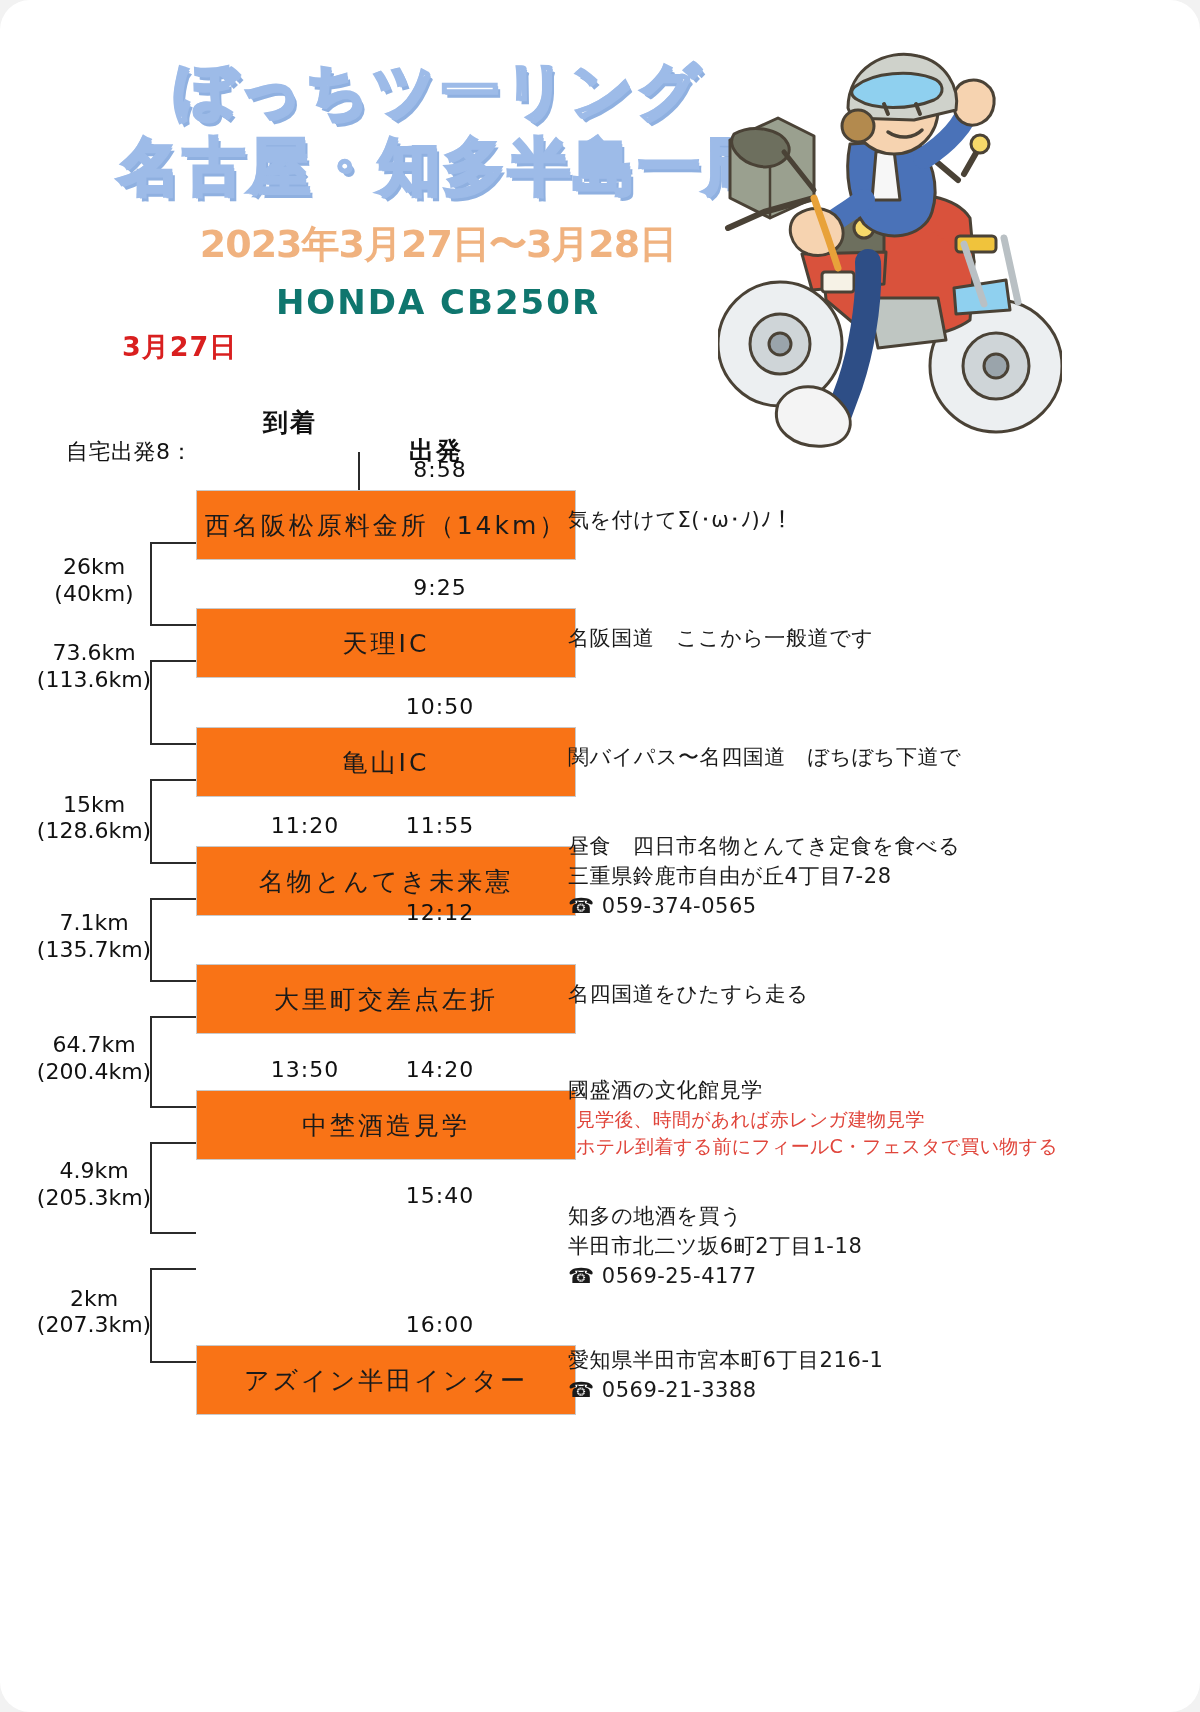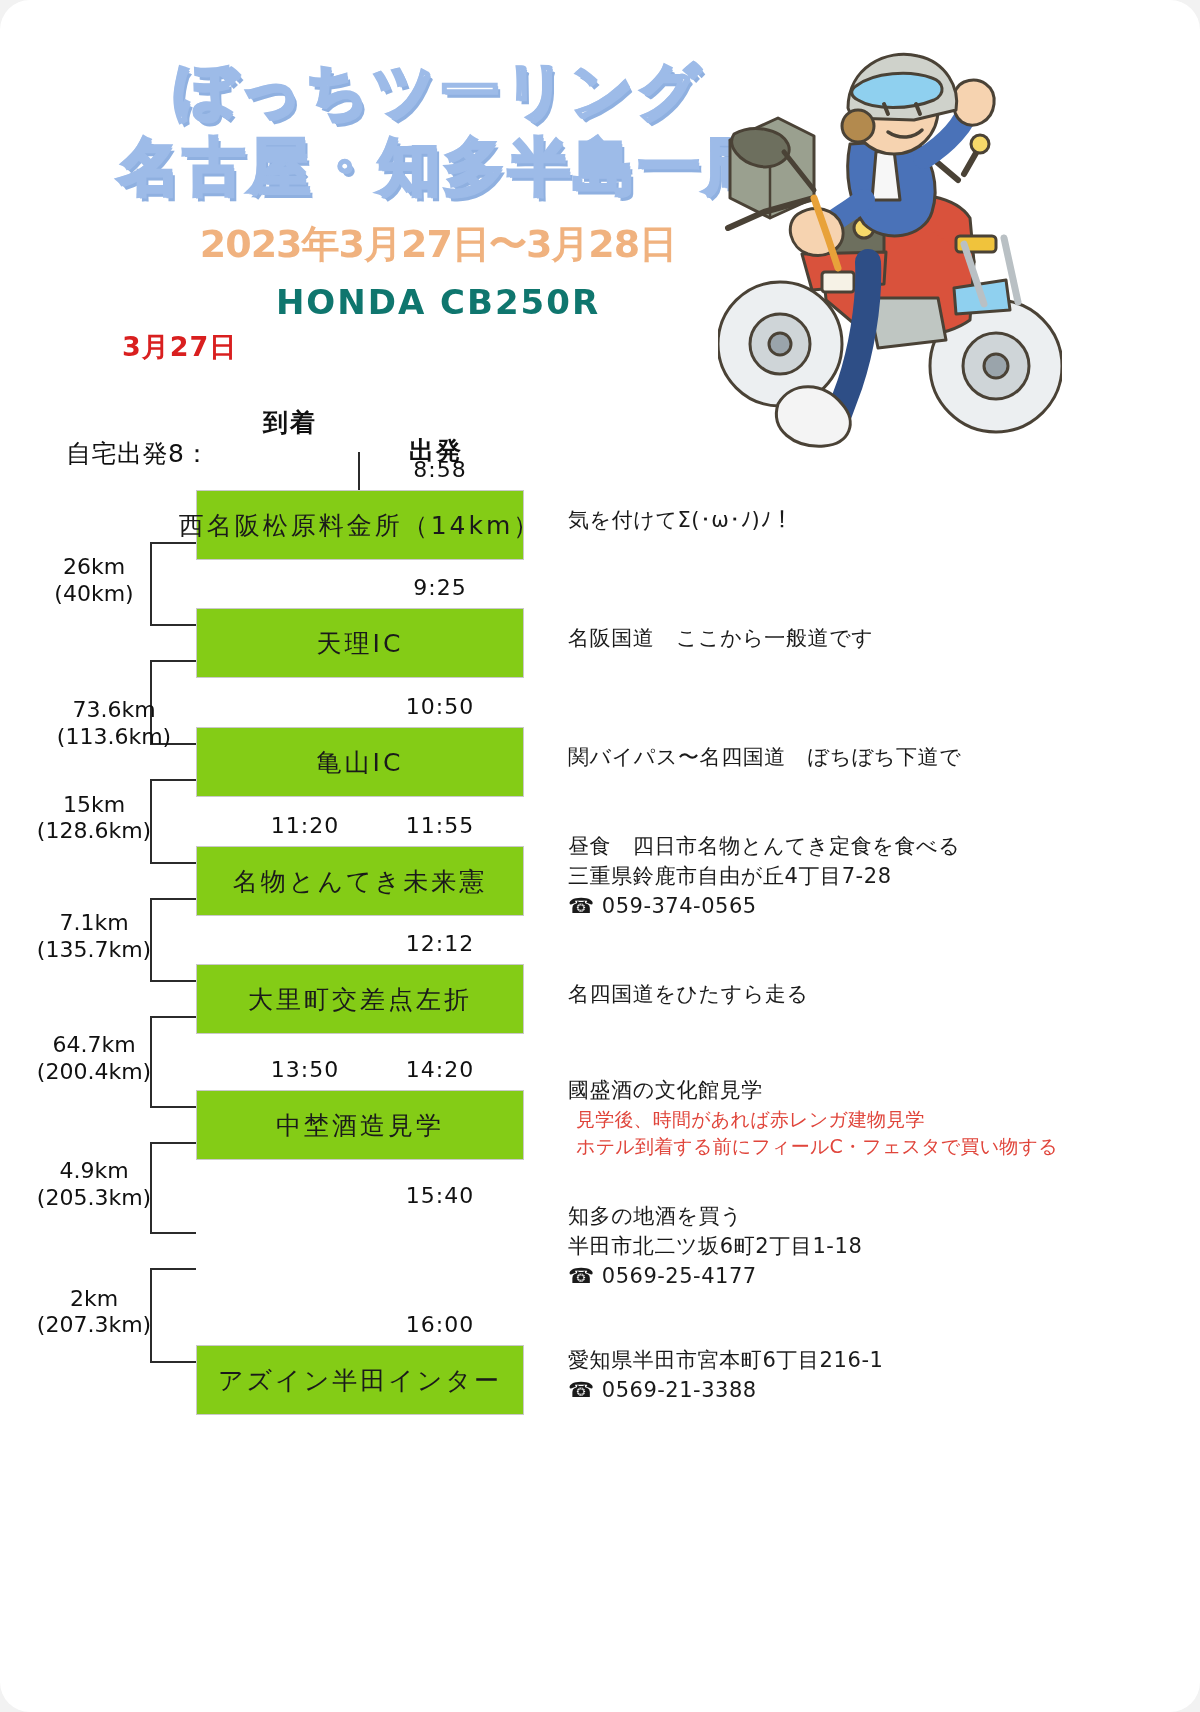--- a/index.html
+++ b/index.html
@@ -69,33 +69,33 @@
     font-size: 25px;
     font-weight: 700;
     color: #111;
     letter-spacing: 2px;
   }
   #head-arrive { left: 263px; top: 406px; }
   #head-depart { left: 409px; top: 406px; margin-top: 28px; }
   #home-depart {
     position: absolute;
     left: 66px; top: 437px;
-    font-size: 25px;
+    font-size: 22px;
     color: #111;
     letter-spacing: 0.5px;
   }
   
   #schedule { position: absolute; left: 0; top: 0; width: 1200px; height: 1712px; }
   .stop-box {
     position: absolute;
     left: 196px;
-    width: 328px;
+    width: 380px;
     height: 70px;
     border: 1.5px solid #c9c9c9;
-    background: #84cc16;
+    background: #f97316;
     display: flex;
     align-items: center;
     justify-content: center;
   }
   .stop-box .label {
     font-size: 25px;
     color: #1a1a1a;
     letter-spacing: 3px;
     white-space: nowrap;
   }
@@ -246,21 +246,21 @@
         <div>(40km)</div>
       </div>
       <div class="note" style="top: 506px;">
         <div>気を付けてΣ(･ω･ﾉ)ﾉ！</div>
       </div>
       <div class="time-depart" style="top: 575px;">9:25</div>
       <div class="stop-box" style="top: 608px;">
         <span class="label">天理IC</span>
       </div>
       <div class="bracket" style="top: 660px; height: 85px; left: 150px;"></div>
-      <div class="dist" style="top: 697px; margin-left: 20px;">
+      <div class="dist" style="top: 640px;">
         <div>73.6km</div>
         <div>(113.6km)</div>
       </div>
       <div class="note" style="top: 624px;">
         <div>名阪国道　ここから一般道です</div>
       </div>
       <div class="time-depart" style="top: 694px;">10:50</div>
       <div class="stop-box" style="top: 727px;">
         <span class="label">亀山IC</span>
       </div>
@@ -280,21 +280,21 @@
       <div class="bracket" style="top: 898px; height: 84px; left: 150px;"></div>
       <div class="dist" style="top: 910px;">
         <div>7.1km</div>
         <div>(135.7km)</div>
       </div>
       <div class="note" style="top: 832px;">
         <div>昼食　四日市名物とんてき定食を食べる</div>
         <div>三重県鈴鹿市自由が丘4丁目7-28</div>
         <div class="tel">☎ 059-374-0565</div>
       </div>
-      <div class="time-depart" style="top: 931px; text-align: center;">12:12</div>
+      <div class="time-depart" style="top: 900px; text-align: center;">12:12</div>
       <div class="stop-box" style="top: 964px;">
         <span class="label">大里町交差点左折</span>
       </div>
       <div class="bracket" style="top: 1016px; height: 92px; left: 150px;"></div>
       <div class="dist" style="top: 1032px;">
         <div>64.7km</div>
         <div>(200.4km)</div>
       </div>
       <div class="note" style="top: 980px;">
         <div>名四国道をひたすら走る</div>

